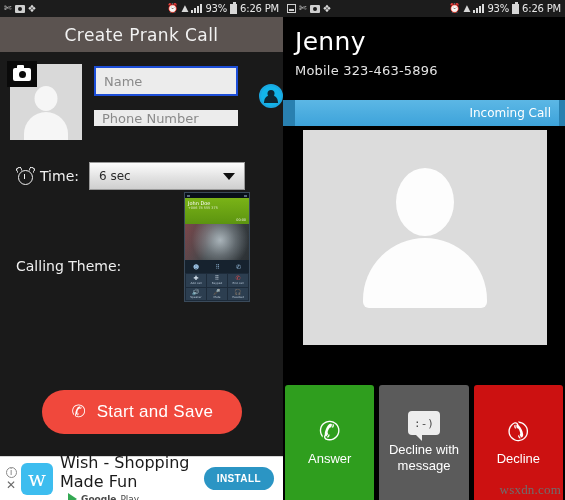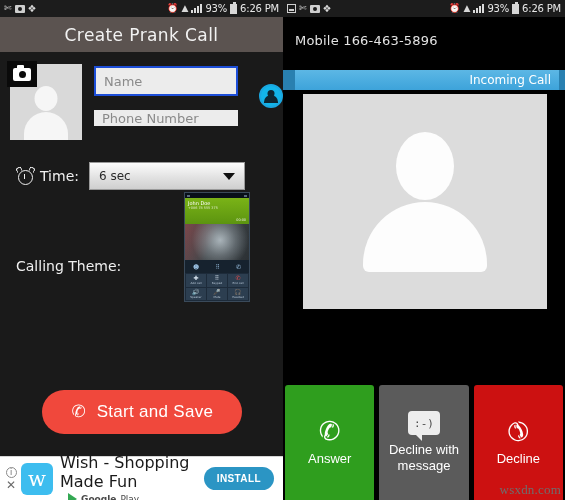--- a/index.html
+++ b/index.html
@@ -187,21 +187,21 @@
     background:#2b95c4;color:#fff;font-size:10px;font-weight:bold;
     padding:6px 13px;border-radius:14px;border:none;margin-right:5px;letter-spacing:.4px;
   }
 
   
   .screen-right { width:282px;height:500px;background:#000;display:flex;flex-direction:column;position:relative; }
   .caller-info { padding: 10px 0 0 12px; }
   .caller-name { color:#fff;font-size:25px;line-height:30px;letter-spacing:.3px; }
   .caller-num { color:#e3e3e3;font-size:13px;margin-top:6px;letter-spacing:.2px; }
   .incoming-bar {
-    margin-top:22px;height:20px;
+    margin-top:22px;height:26px;
     background:linear-gradient(180deg,#5cb7e5 0%,#3da3da 100%);
     border-left:12px solid #2980b0; border-right:6px solid #2980b0;
     display:flex;align-items:center;justify-content:flex-end;
     padding-right:8px;
   }
   .incoming-txt { color:#ffffff;font-size:12px; }
   .big-photo {
     margin:4px 18px 0 20px; height:215px; background:#dcdcdc;
     display:flex;align-items:center;justify-content:center; position:relative;
   }
@@ -396,21 +396,22 @@
             <i></i>
             <i></i>
           </span>
         <span class="sb-text">93%</span>
         <span class="sb-batt"></span>
         <span class="sb-text">6:26 PM</span>
       </div>
     </div>
 
     <div class="caller-info">
-      <div class="caller-num">Mobile 166-463-5896</div>
+      <div class="caller-name">Jenny</div>
+      <div class="caller-num">Mobile 323-463-5896</div>
     </div>
 
     <div class="incoming-bar">
       <span class="incoming-txt">Incoming Call</span>
     </div>
 
     <div class="big-photo">
       <div class="big-sil">
         <span class="head"></span>
           <span class="body"></span>

